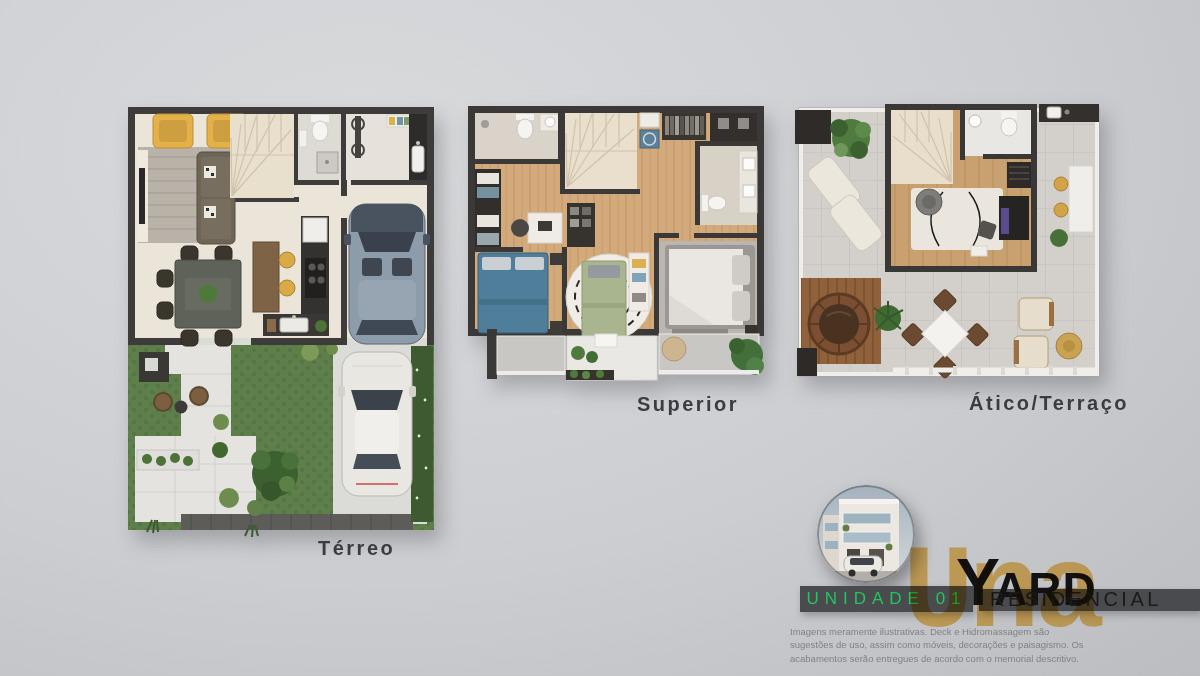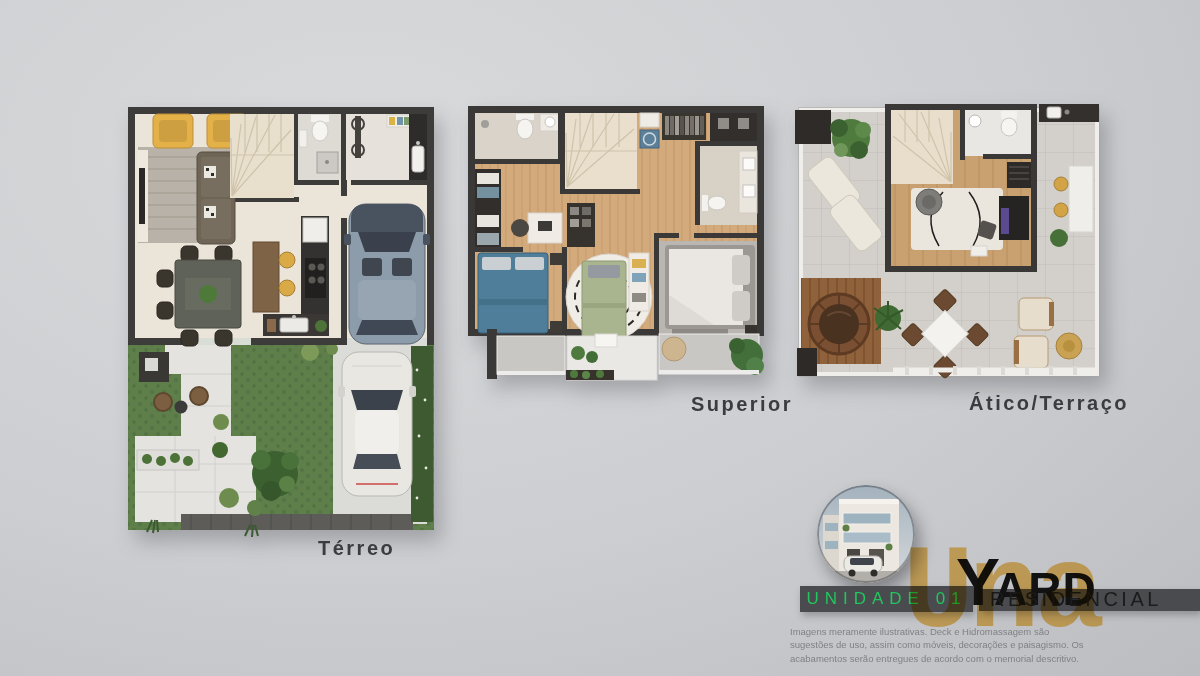--- a/index.html
+++ b/index.html
@@ -8,21 +8,21 @@
     background:radial-gradient(ellipse at 30% 22%, #d9dadc 0%, #cdced1 55%, #bcbdc0 100%);
     font-family:"Liberation Sans", sans-serif;
   }
   .plan{position:absolute;filter:drop-shadow(7px 11px 10px rgba(55,55,62,.30));}
   .plan svg{display:block;}
   .plan-label{
     position:absolute;color:#3a3c40;font-weight:700;font-size:20px;
     letter-spacing:2.5px;
   }
   .lbl-terreo{left:318px;top:537px;width:120px;}
-  .lbl-superior{left:662px;top:393px;width:160px;text-align:center;}
+  .lbl-superior{left:608px;top:393px;width:160px;text-align:center;}
   .lbl-atico{left:927px;top:392px;width:202px;text-align:right;}
 
   .badge-photo{
     position:absolute;left:817px;top:485px;width:98px;height:98px;border-radius:50%;
     overflow:hidden;box-shadow:5px 9px 16px rgba(30,30,35,.40), inset -3px -4px 8px rgba(20,20,25,.35);
   }
   .banner{
     position:absolute;background:#4a4b4f;box-shadow:2px 4px 7px rgba(40,40,45,.30);
     display:flex;align-items:center;
   }

